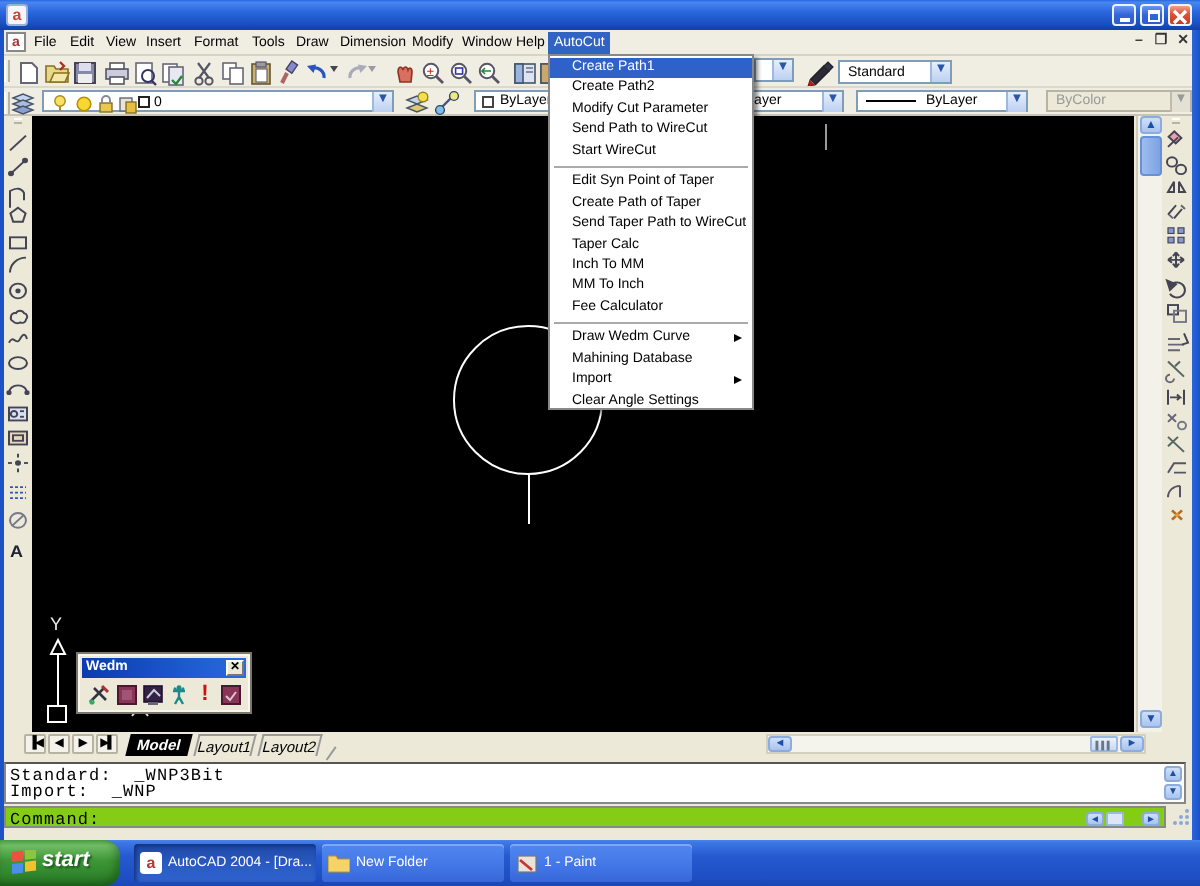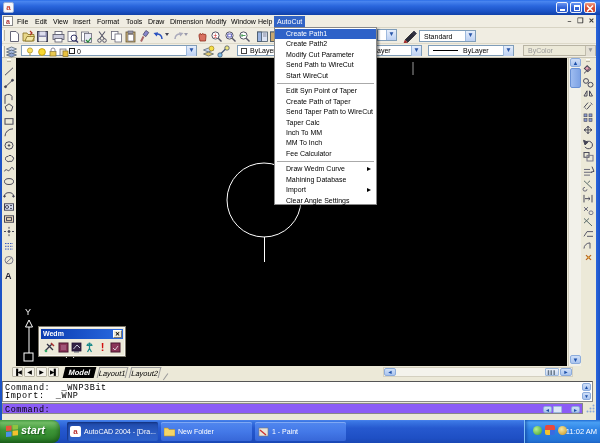--- a/index.html
+++ b/index.html
@@ -49,21 +49,21 @@
 #tabrow{left:2px;top:367px;width:594px;height:11px;background:#ece9d8}
 .navb{position:absolute;top:0px;width:11px;height:10px;background:#f4f2ea;border:1px solid #b8b4a4;border-radius:1px;
  font-size:6px;line-height:9px;text-align:center;color:#000}
 #modeltab{position:absolute;left:62px;top:0;width:31px;height:11px;background:#000;color:#fff;
  font-size:7.5px;font-weight:bold;text-align:center;line-height:11px;transform:skewX(-14deg)}
 .laytab{position:absolute;top:0;height:11px;background:#ece9d8;border:1px solid #999;border-bottom:none;
  font-size:7.5px;color:#000;text-align:center;line-height:11px;transform:skewX(-14deg)}
 
 
 #cmdhist{left:2px;top:381px;width:591px;height:21px;background:#fff;border:1px solid #888;border-top:1px solid #555}
-#cmdin{left:2px;top:403px;width:581px;height:11px;background:#8b5cf6;border:1px solid #888}
+#cmdin{left:2px;top:403px;width:581px;height:11px;background:#84cc16;border:1px solid #888}
 .cmdtext{position:absolute;left:2px;font-family:"Liberation Mono",monospace;font-size:8.5px;letter-spacing:.55px;color:#000;white-space:pre}
 
 
 #menu{left:274px;top:27px;width:103px;height:178px;background:#fff;border:1px solid #888;
  box-shadow:2px 2px 2px rgba(0,0,0,.45);font-size:7px;color:#000;padding-top:1px}
 #menu .item{height:10.45px;line-height:10.45px;padding-left:11px;position:relative;white-space:nowrap}
 #menu .sel{background:#2e62c8;color:#fff}
 #menu .sep{height:5px;position:relative}
 #menu .sep:after{content:"";position:absolute;left:2px;right:2px;top:2px;border-top:1px solid #aaa}
 #menu .sub:after{content:"";position:absolute;right:5px;top:3px;border-left:4px solid #000;border-top:2.5px solid transparent;border-bottom:2.5px solid transparent}
@@ -391,21 +391,21 @@
   <div class="laytab" style="left:128px;width:30px">Layout2</div>
   <div style="position:absolute;left:160px;top:9px;width:8px;height:2px;border-top:1px solid #999;transform:rotate(-55deg)"></div>
   <div style="position:absolute;left:381px;top:0;width:190px;height:10px;background:#f4f3ec;border:1px solid #d4d0c0">
     <div class="sbtn" style="left:0px;top:0px;width:12px;height:8px;font-size:5.5px;line-height:7px">◄</div>
     <div style="position:absolute;right:13px;top:0px;width:14px;height:8px;background:linear-gradient(180deg,#eef2fb,#c8d8f2);border:1px solid #9db9dd;border-radius:1px;font-size:4px;color:#678;text-align:center;line-height:7px">▌▌▌</div>
     <div class="sbtn" style="right:0px;top:0px;width:12px;height:8px;font-size:5.5px;line-height:7px">►</div>
   </div>
 </div>
 
 <div class="abs" id="cmdhist">
-  <div class="cmdtext" style="top:1px">Command:  _WNP3Bit</div>
+  <div class="cmdtext" style="top:1px">Standard:  _WNP3Bit</div>
   <div class="cmdtext" style="top:9px">Import:  _WNP</div>
   <div class="sbtn" style="right:1px;top:1px;width:9px;height:8px;font-size:5px;line-height:7px">▲</div>
   <div class="sbtn" style="right:1px;bottom:1px;width:9px;height:8px;font-size:5px;line-height:7px">▼</div>
 </div>
 <div class="abs" id="cmdin">
   <div class="cmdtext" style="top:1px">Command:</div>
   <div class="sbtn" style="right:30px;top:1.5px;width:9px;height:7px;font-size:5px;line-height:6px">◄</div>
   <div style="position:absolute;right:20px;top:1.5px;width:9px;height:7px;background:#dce6f8;border:1px solid #9db9dd;border-radius:1px"></div>
   <div class="sbtn" style="right:2px;top:1.5px;width:9px;height:7px;font-size:5px;line-height:6px">►</div>
 </div>
@@ -486,19 +486,13 @@
     <svg class="tbico" viewBox="0 0 11 11">
         <path d="M0 2 L4 2 L5 3.5 L11 3.5 L11 10 L0 10 Z" fill="#f4d468" stroke="#b8922a" stroke-width=".6"></path>
       </svg>
   </div>
   <div class="taskbtn" style="left:255px;width:91px;padding-left:17px">1 - Paint
     <svg class="tbico" viewBox="0 0 11 11">
         <rect x="1" y="2" width="9" height="8" fill="#e8e4da" stroke="#777" stroke-width=".6"></rect>
         <path d="M2 4 L8 9" stroke="#c33" stroke-width="1.4"></path>
       </svg>
   </div>
-  <div id="tray">
-    <div style="position:absolute;left:8px;top:6px;width:9px;height:9px;border-radius:50%;background:radial-gradient(circle at 35% 35%,#b8f090,#3a9e2c)"></div>
-    <div style="position:absolute;left:20px;top:5px;width:10px;height:10px;border-radius:2px;background:conic-gradient(#e84a3c 0 25%, #3a6ae0 0 50%, #f2c12e 0 75%, #e84a3c 0)"></div>
-    <div style="position:absolute;left:33px;top:6px;width:9px;height:9px;border-radius:50%;background:radial-gradient(circle at 40% 35%,#f8e8a0,#c89018)"></div>
-    <div class="ttime">11:02 AM</div>
-  </div>
 </div>
 
 </body></html>

